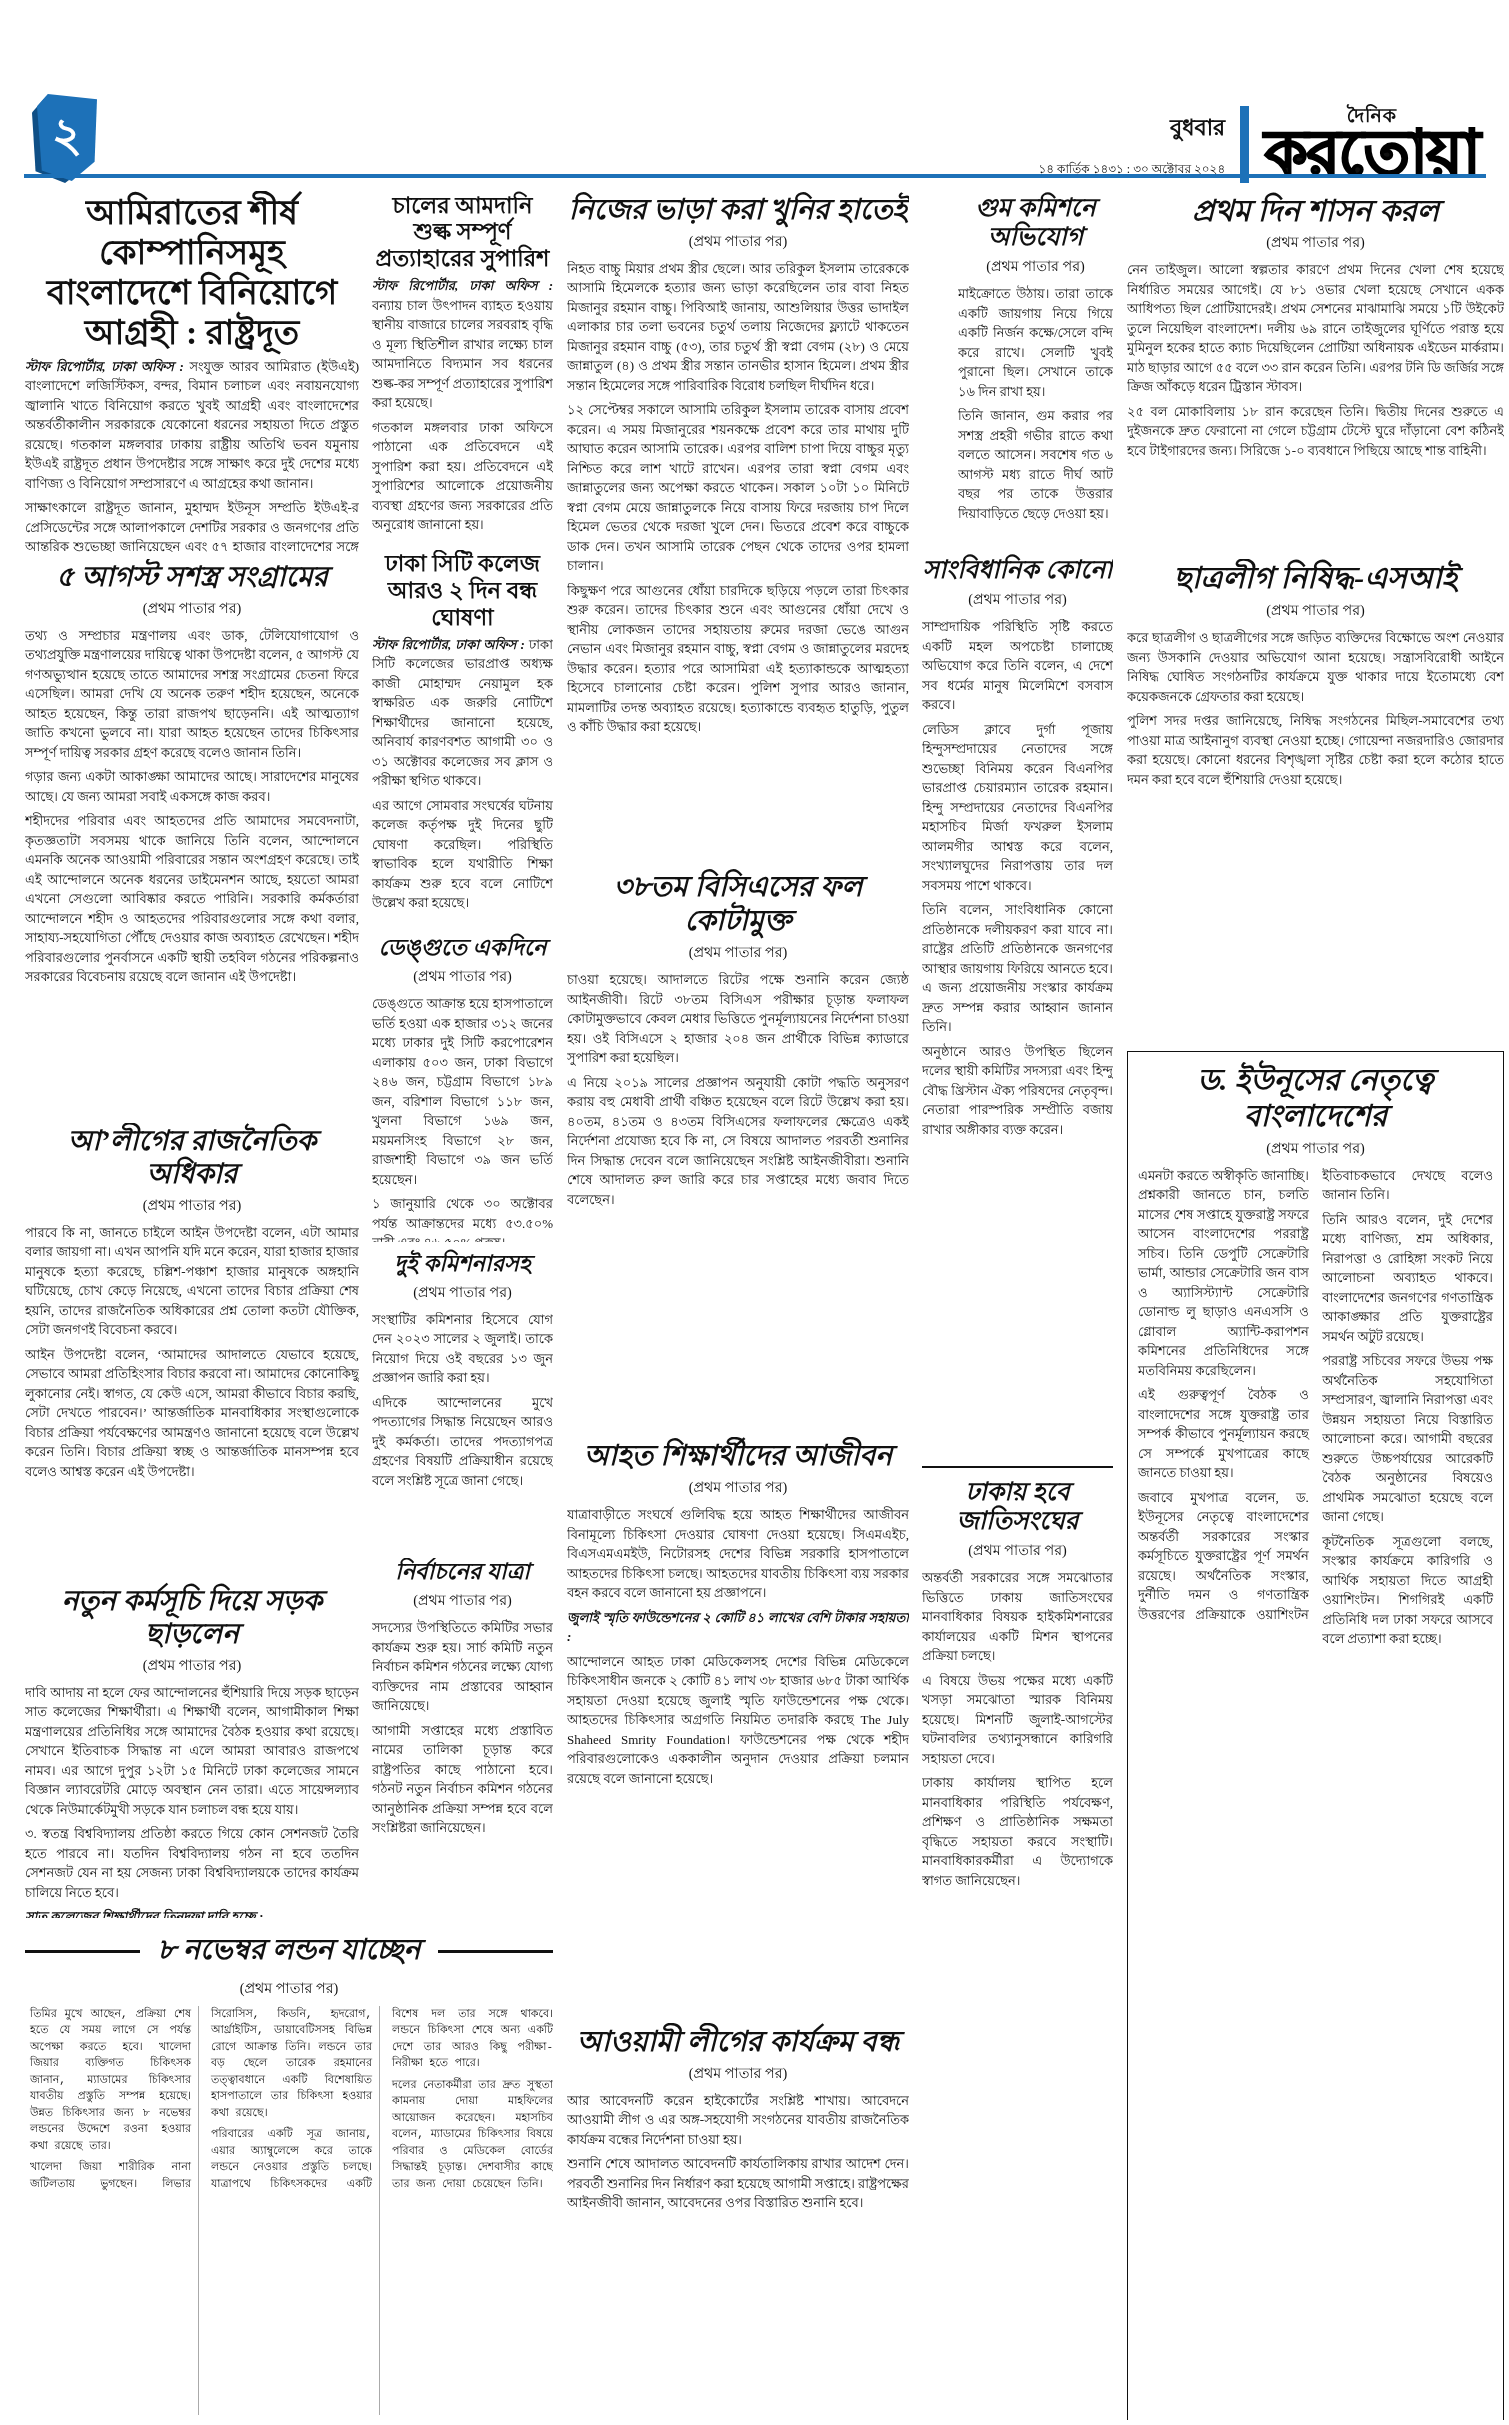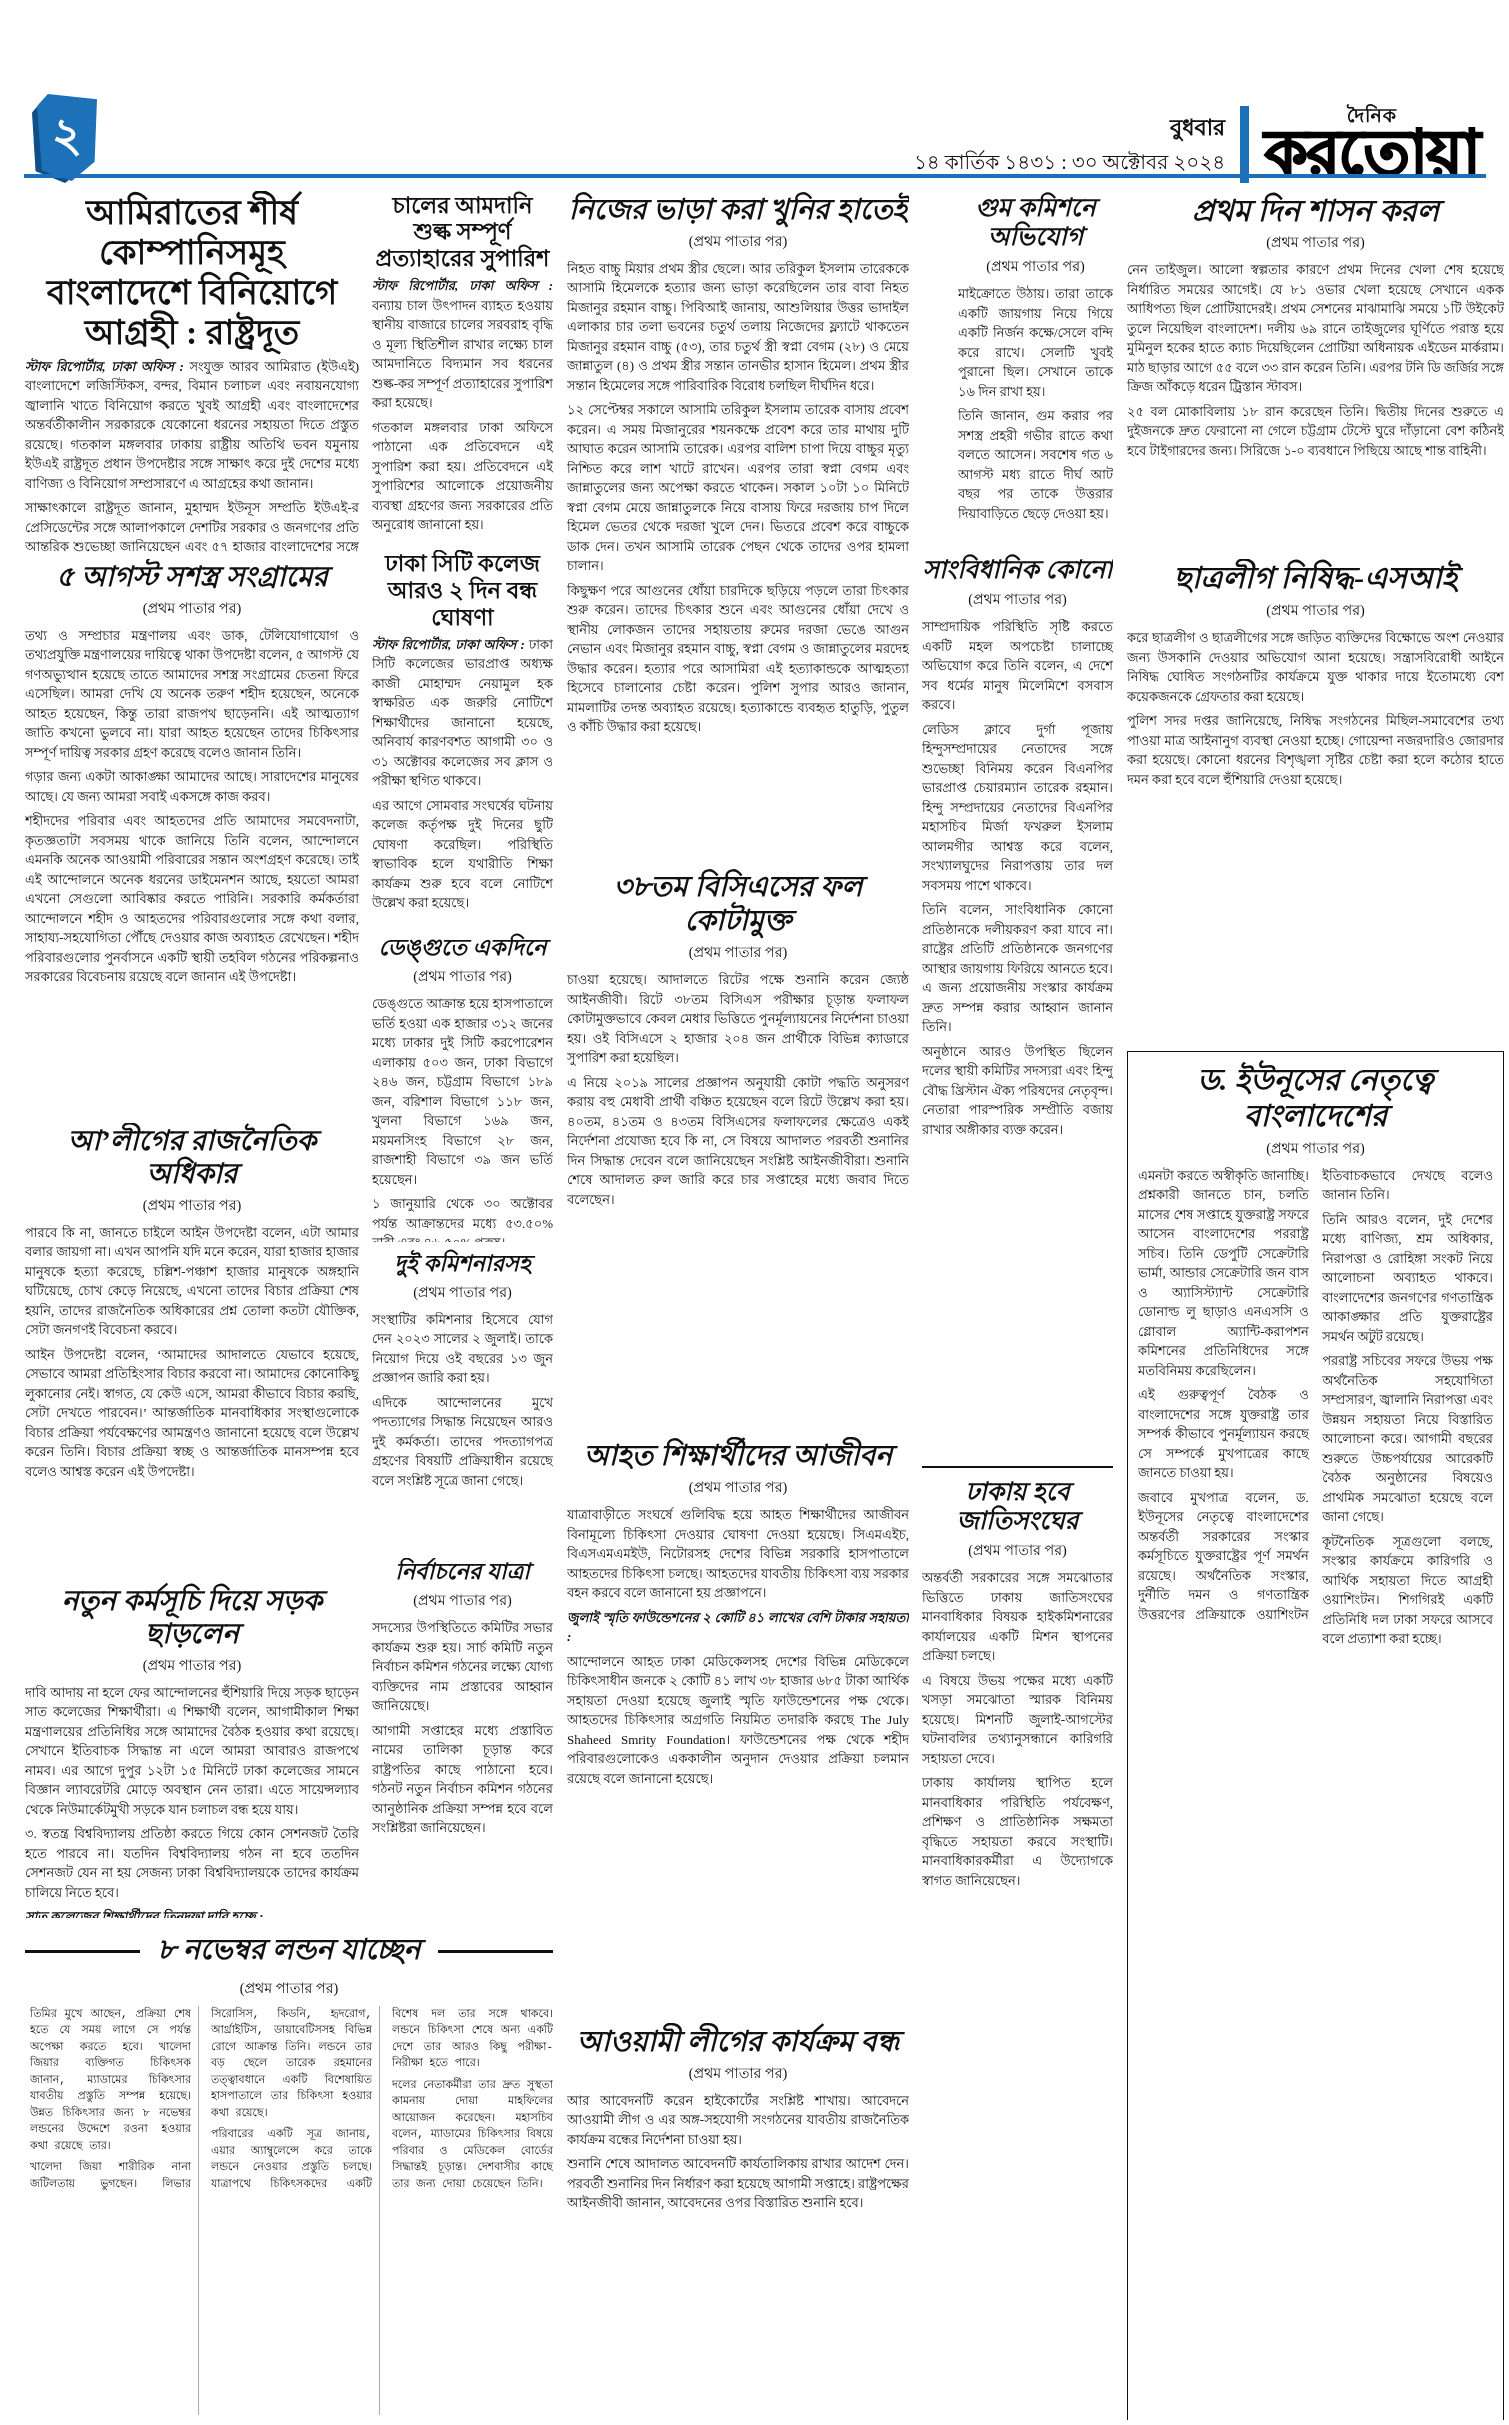--- a/index.html
+++ b/index.html
@@ -15,21 +15,21 @@
     display:flex;align-items:center;justify-content:center;
     font-size:47px;font-weight:bold;font-family:"DejaVu Sans",sans-serif;
   }
   #badge-shadow{
     position:absolute;left:32px;top:99px;width:59px;height:84px;background:#0f4f86;
     clip-path:polygon(20% 0,100% 8%,94% 80%,56% 100%,6% 86%,0 16%);z-index:-1;
   }
   #header-right{position:absolute;right:25px;top:72px;display:flex;align-items:flex-end;gap:15px;}
   #date-block{text-align:right;padding-bottom:3.4px;}
   #day-name{font-size:22px;font-weight:bold;line-height:1.2;}
-  #date-line{font-size:20px;margin-top:5px;white-space:nowrap;}
+  #date-line{font-size:12px;margin-top:18px;white-space:nowrap;}
   #blue-bar{width:9.2px;height:77px;background:#1d71b8;}
   #masthead{text-align:center;line-height:.95;padding-right:5px;}
   #masthead-top{font-size:19px;font-weight:900;letter-spacing:0.8px;font-family:"DejaVu Sans",sans-serif;margin-top:34px;}
   #masthead-main{font-size:62px;font-weight:900;letter-spacing:-1.7px;font-family:"DejaVu Sans",sans-serif;text-align:right;-webkit-text-stroke:1.7px #000;}
   #top-rule{position:absolute;left:23.5px;right:23.5px;top:174px;height:4.2px;background:#1d71b8;}
   
   .col{position:absolute;top:191px;overflow:hidden;}
   #col-0{left:25px;width:334px;height:1727px;}
   #col-1{left:372px;width:181px;height:1727px;}
   #col-2{left:567px;width:342px;height:2229px;}

